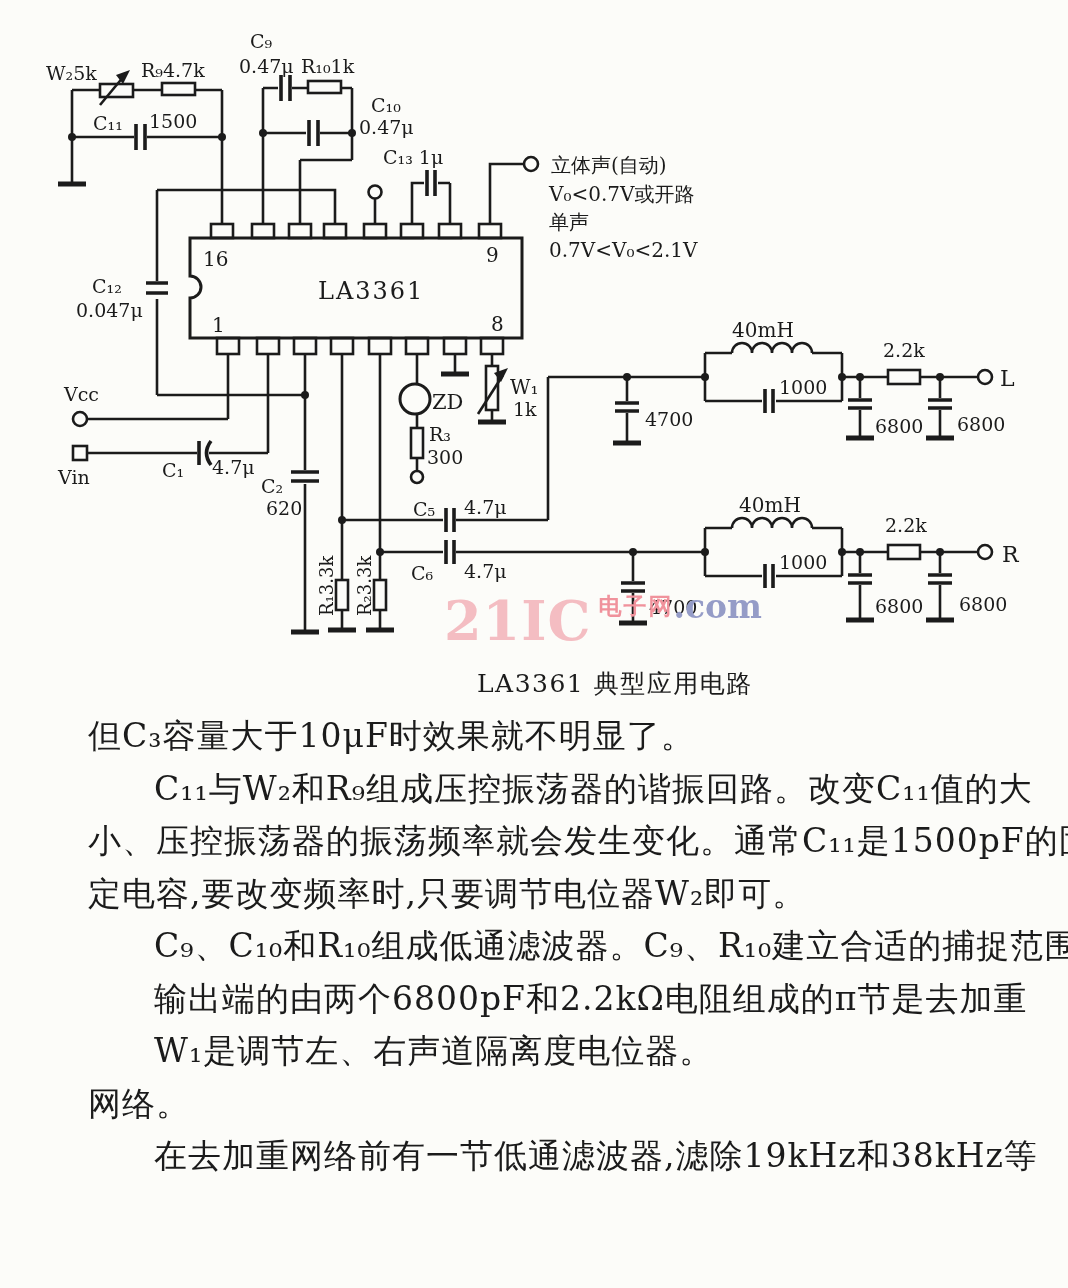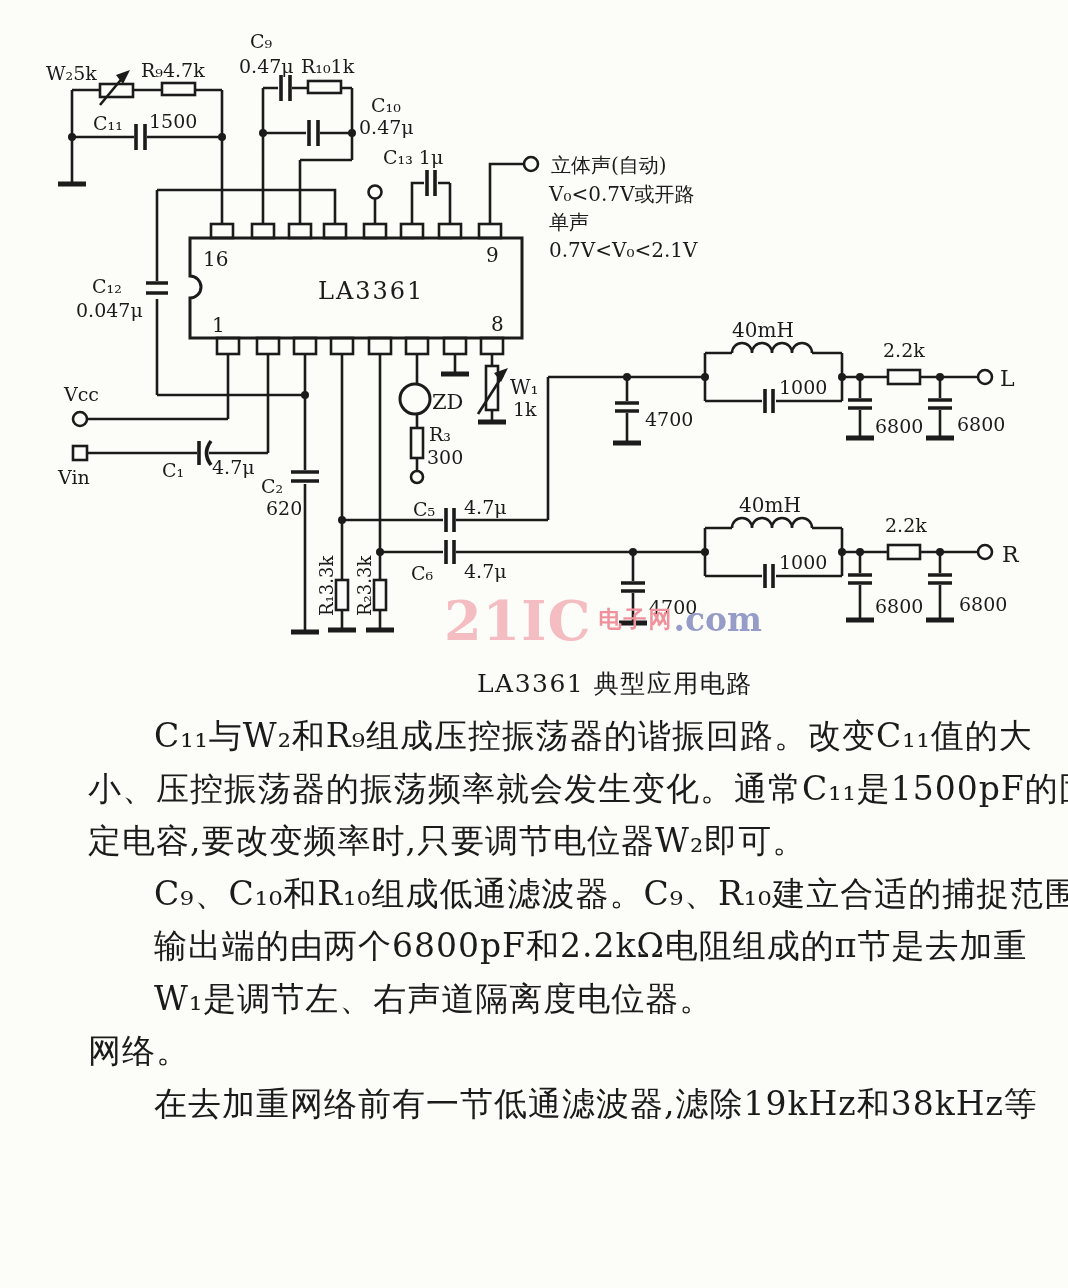--- a/index.html
+++ b/index.html
@@ -8,21 +8,21 @@
   .schem{position:absolute;left:0;top:0}
   svg text{fill:#1b1b1b;font-family:"DejaVu Serif",serif}
   .w{stroke:#1b1b1b;stroke-width:2.6;fill:none}
   .cp{stroke:#1b1b1b;stroke-width:3.6;fill:none}
   .gnd{stroke:#1b1b1b;stroke-width:5;fill:none}
   .box{stroke:#1b1b1b;stroke-width:2.6;fill:none}
   .thick{stroke:#1b1b1b;stroke-width:3;fill:none}
   .dot{fill:#1b1b1b;stroke:none}
   .term{stroke:#1b1b1b;stroke-width:2.6;fill:#fcfcf9}
   .tri{fill:#1b1b1b;stroke:none}
-  .watermark{position:absolute;left:444px;top:594px;display:flex;align-items:center;
+  .watermark{position:absolute;left:444px;top:594px;display:flex;align-items:flex-start;
              pointer-events:none;line-height:1}
   .wm-21ic{font-size:54px;font-weight:bold;color:#f4bdc2;letter-spacing:1px}
   .wm-right{display:flex;margin-left:7px}
   .wm-cn{font-size:23px;color:#f0929c;font-weight:bold;letter-spacing:2px}
   .wm-com{font-size:33px;font-weight:bold;color:#959cc7;margin-top:-4px}
   .bodytext{position:absolute;left:88px;top:710px;width:940px}
   .bl{font-size:33px;line-height:52.5px;white-space:nowrap;letter-spacing:1px}
   .indent{padding-left:66px}
 </style>
 </head>
@@ -239,20 +239,21 @@
 
   <div class="watermark">
     <span class="wm-21ic">21IC</span>
     <span class="wm-right">
       <span class="wm-cn">电子网</span>
       <span class="wm-com">.com</span>
     </span>
   </div>
 
   <div class="bodytext">
+    <div class="bl">但C₃容量大于10μF时效果就不明显了。</div>
     <div class="bl indent">C₁₁与W₂和R₉组成压控振荡器的谐振回路。改变C₁₁值的大</div>
     <div class="bl">小、压控振荡器的振荡频率就会发生变化。通常C₁₁是1500pF的固</div>
     <div class="bl">定电容,要改变频率时,只要调节电位器W₂即可。</div>
     <div class="bl indent">C₉、C₁₀和R₁₀组成低通滤波器。C₉、R₁₀建立合适的捕捉范围,并</div>
     <div class="bl indent">输出端的由两个6800pF和2.2kΩ电阻组成的π节是去加重</div>
     <div class="bl indent">W₁是调节左、右声道隔离度电位器。</div>
     <div class="bl">网络。</div>
     <div class="bl indent">在去加重网络前有一节低通滤波器,滤除19kHz和38kHz等</div>
   </div>
 

